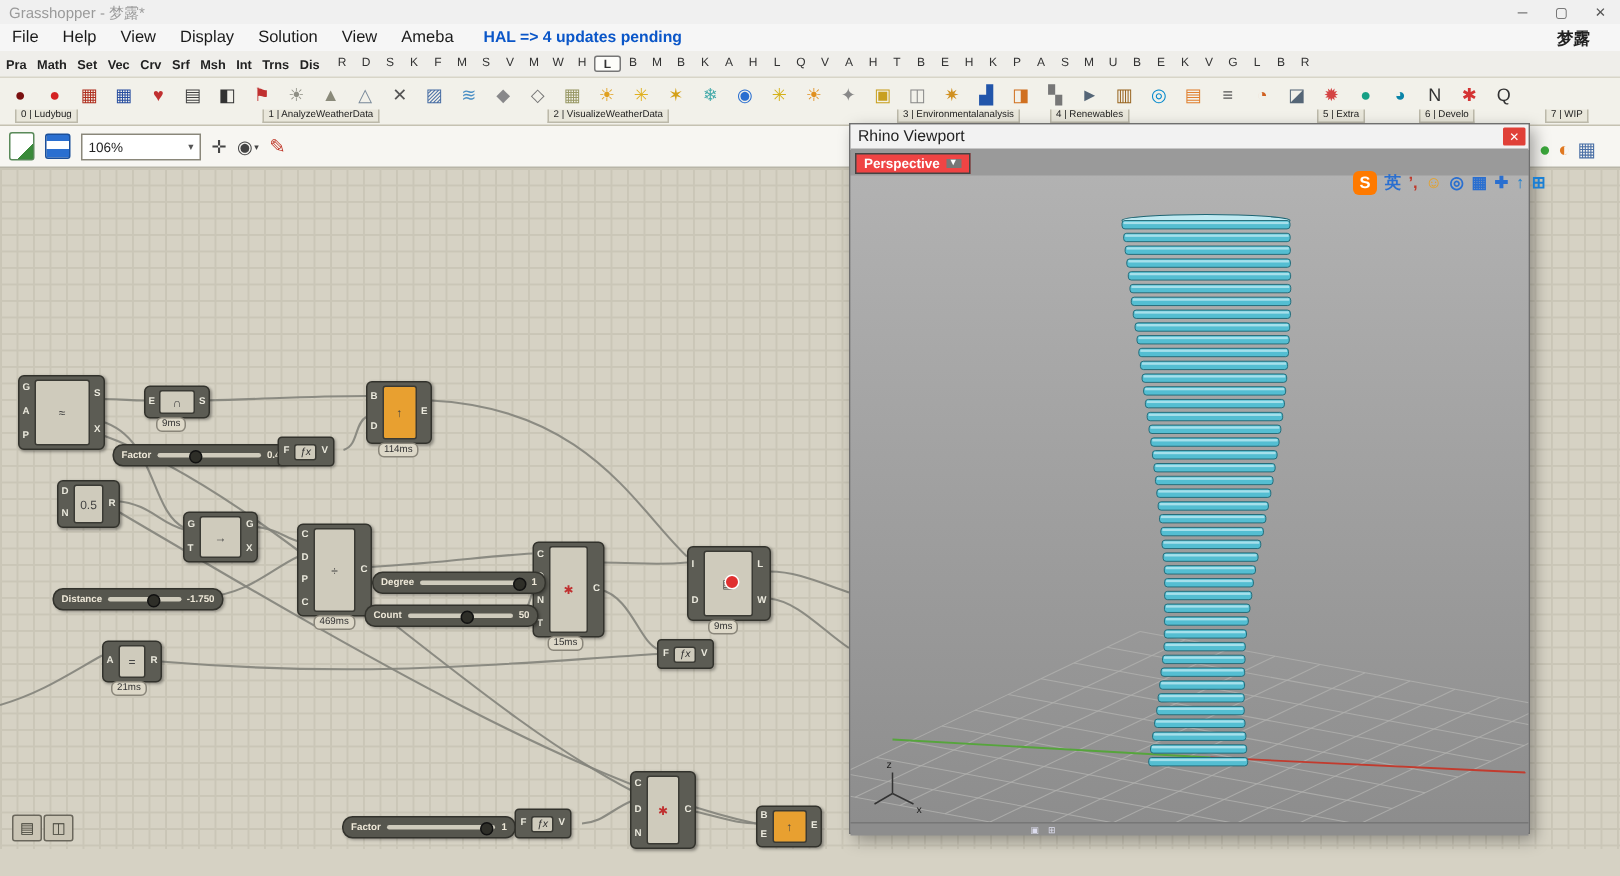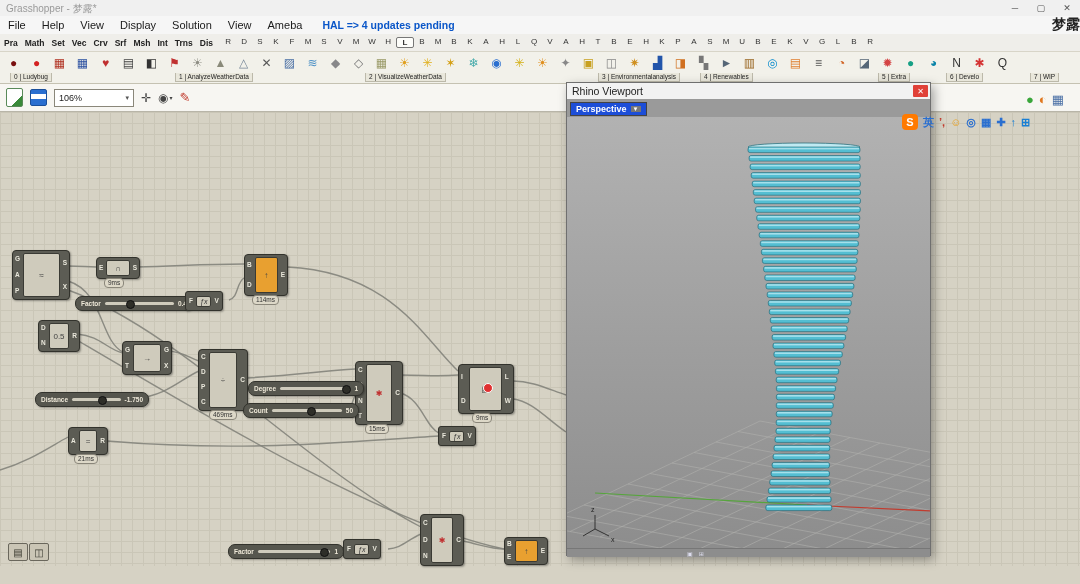--- a/index.html
+++ b/index.html
@@ -6,21 +6,21 @@
   #app{position:relative;width:1080px;height:584px;overflow:hidden;background:#d6d2c4;}
 
   
   .titlebar{position:absolute;left:0;top:0;width:1080px;height:16px;background:#f0f0f0;display:flex;align-items:flex-end;font-size:10px;color:#9a9a9a;}
   .titlebar .ttl{padding-left:6px;}
   .wctrl{margin-left:auto;display:flex;}
   .wctrl span{width:26px;height:16px;display:flex;align-items:center;justify-content:center;color:#555;font-size:9px;}
   .menubar{position:absolute;left:0;top:16px;width:1080px;height:18px;background:#f6f6f6;display:flex;align-items:center;font-size:11px;color:#1a1a1a;border-bottom:1px solid #ddd;}
   .mitem{padding:0 8px;cursor:default;}
   .hal{color:#0a56c8;padding-left:12px;font-weight:bold;font-size:10.5px;}
-  .ime-label{margin-left:auto;padding-right:0;font-size:14px;color:#222;font-weight:bold;}
+  .ime-label{margin-left:auto;padding-right:20px;font-size:11px;color:#222;font-weight:bold;}
   .tabbar{position:absolute;left:0;top:34px;width:1080px;height:18px;background:#efeeea;display:flex;align-items:center;padding-left:4px;border-bottom:1px solid #d8d5c8;box-sizing:border-box;}
   .ntab{font-size:8.5px;font-weight:bold;color:#222;margin-right:7px;}
   .ltab{font-size:8px;color:#333;width:16px;text-align:center;}
   .ltab.active{border:1px solid #777;background:#fdfdfa;font-weight:bold;border-radius:2px;}
 
   
   .toolbar{position:absolute;left:0;top:52px;width:1080px;height:32px;background:#f2f1ea;border-bottom:1px solid #c5c2b2;box-sizing:border-box;}
   .ticons{display:flex;height:21px;align-items:center;padding-left:2px;}
   .ticon{display:inline-flex;width:23px;height:20px;align-items:center;justify-content:center;font-size:12px;}
   .tlabels{position:relative;height:9px;}
@@ -57,25 +57,25 @@
   .sknob{position:absolute;top:-2.5px;width:7px;height:7px;background:#2e2e28;border:1px solid #111;border-radius:50%;margin-left:-3px;}
   .sval{font-size:6.5px;color:#eee8d8;font-weight:bold;white-space:nowrap;}
   .expr{position:absolute;height:18px;background:#5c5c54;border:1px solid #32322c;border-radius:3px;display:flex;align-items:center;padding:0 2px;gap:2px;box-shadow:1px 1px 2px rgba(0,0,0,.3);}
   .exprfx{background:#cfcbbc;border:1px solid #3a3a34;border-radius:2px;font-size:7px;font-style:italic;padding:1px 3px;color:#333;}
   .minibtn{position:absolute;width:18px;height:16px;background:#cac5b5;border:1px solid #6a675c;border-radius:2px;display:flex;align-items:center;justify-content:center;font-size:10px;color:#3a3a30;z-index:6;}
   .cursor-dot{position:absolute;left:483px;top:383px;width:8px;height:8px;background:#e03030;border:1px solid #fff;border-radius:50%;z-index:30;}
   .corner-icons{position:absolute;left:1026px;top:92px;display:flex;gap:5px;z-index:20;}
   .cicon{font-size:13px;line-height:16px;}
 
   
-  .vp{position:absolute;left:566px;top:82px;width:365px;height:474px;background:#9a9a9a;border:1px solid #6f6f6f;box-sizing:border-box;z-index:40;box-shadow:3px 4px 10px rgba(0,0,0,.35);}
+  .vp{position:absolute;left:566px;top:82px;width:454px;height:474px;background:#9a9a9a;border:1px solid #6f6f6f;box-sizing:border-box;z-index:40;box-shadow:3px 4px 10px rgba(0,0,0,.35);}
   .vp-title{height:16px;background:#f2f2f2;border-bottom:1px solid #999;display:flex;align-items:center;font-size:10.5px;color:#222;padding-left:5px;}
   .vp-close{margin-left:auto;margin-right:2px;width:15px;height:12px;background:#e04038;color:#fff;font-size:8px;display:flex;align-items:center;justify-content:center;border-radius:1px;}
   .vp-tools{height:17px;background:#9a9a9a;display:flex;align-items:center;}
-  .vp-tab{margin-left:3px;background:#1d4ed8;border:1px solid #444;color:#fff;font-size:9px;font-weight:bold;padding:1px 5px;display:inline-flex;align-items:center;gap:4px;}
+  .vp-tab{margin-left:3px;background:#ef4444;border:1px solid #444;color:#fff;font-size:9px;font-weight:bold;padding:1px 5px;display:inline-flex;align-items:center;gap:4px;}
   .vp-arrow{font-size:6px;background:#777;padding:0 2px;}
   .vp-canvas{position:relative;height:431px;background:linear-gradient(#b2b2b2,#8d8d8d);overflow:hidden;}
   .vp-bottom{height:8px;background:#8d8d8d;border-top:1px solid #777;display:flex;gap:6px;align-items:center;padding-left:120px;font-size:6px;color:#dde;}
   .ggrid line{stroke:#b0b0ae;stroke-width:.7;opacity:.85;}
   .gizmo line{stroke:#333;stroke-width:1;}
   .gizmo text{font-size:7px;fill:#222;font-family:"Liberation Sans",sans-serif;}
 
   
   .ime{position:absolute;left:902px;top:112px;height:20px;display:flex;align-items:center;gap:5px;z-index:60;}
   .imeic{font-size:11px;line-height:16px;font-weight:bold;}

